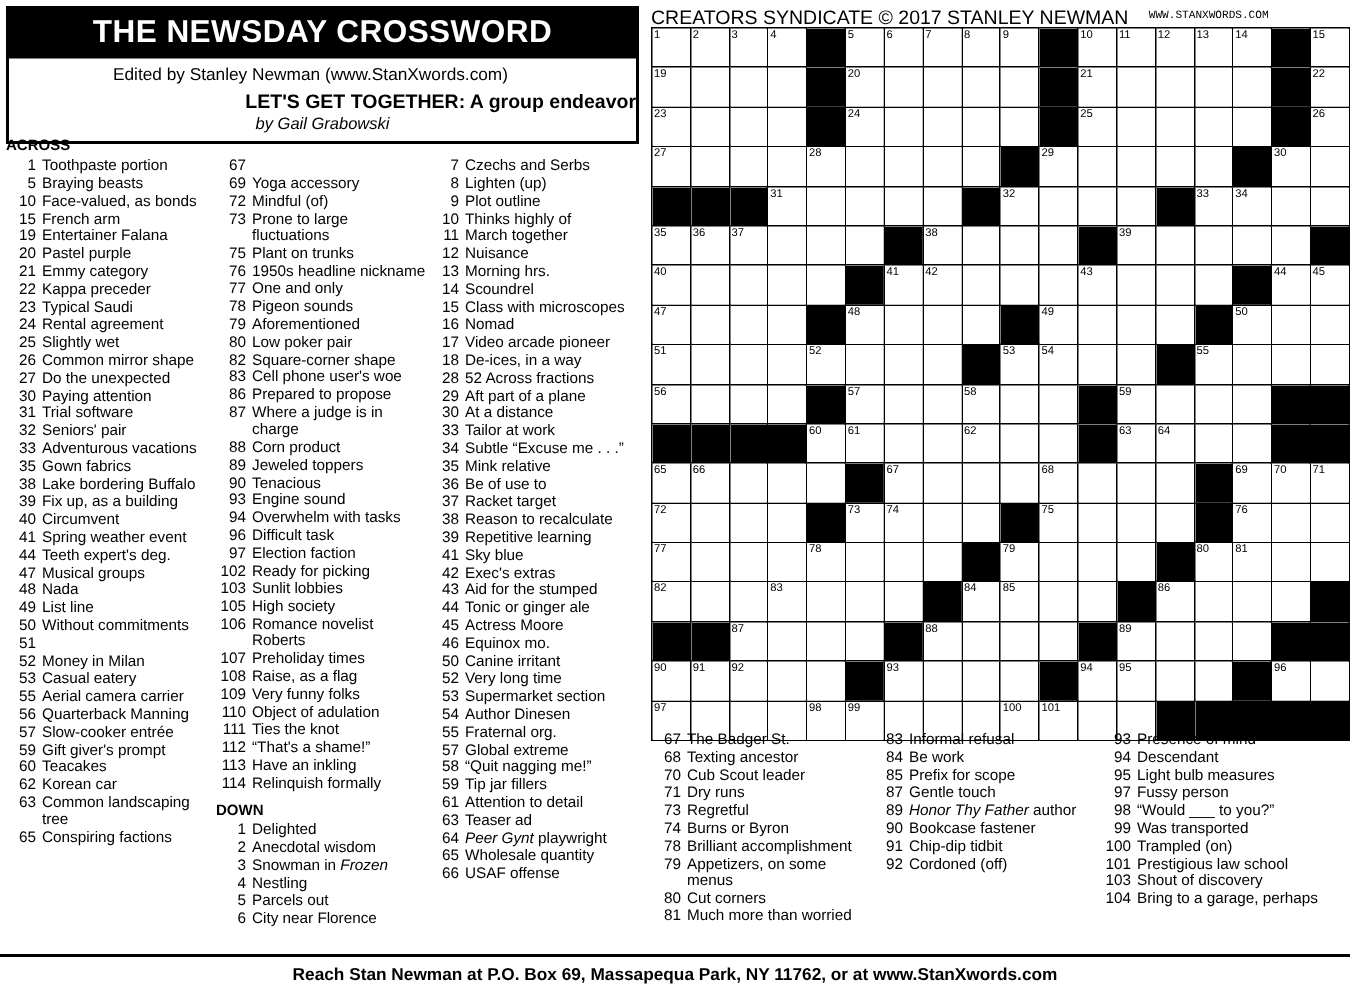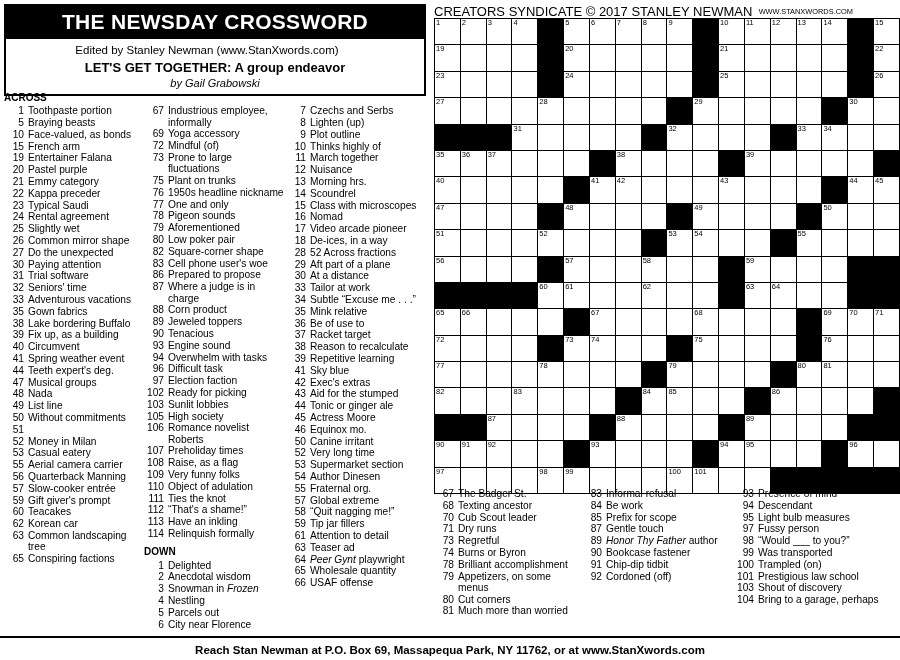--- a/index.html
+++ b/index.html
@@ -9,38 +9,38 @@
     color:#000;overflow:hidden;position:relative;
   }
   .page{width:900px;height:660px;position:relative;}
 
   
   .left{position:absolute;left:0;top:0;width:430px;height:484px;}
   .titlebox{margin:4px 4px 0 4px;border:2px solid #000;}
   .titlebar{background:#000;color:#fff;text-align:center;font-weight:bold;
     font-size:21px;letter-spacing:.3px;padding:4px 0 5px 0;}
   .edited{text-align:center;font-size:11.5px;padding:5px 16px 3px 0;}
-  .theme{text-align:center;font-weight:bold;font-size:13px;padding:1px 0 2px 0;}
+  .theme{text-align:right;font-weight:bold;font-size:13px;padding:1px 0 2px 0;}
   .byline{text-align:center;font-size:11px;font-style:italic;padding:0 0 5px 0;}
 
   .cluesarea{position:absolute;left:4px;top:92px;width:424px;}
   .colhead{font-weight:bold;font-size:10px;margin:0 0 2px 0;}
   .cluecol{float:left;font-size:10.2px;line-height:11.3px;}
   .c1{width:140px;}
   .c2{width:142px;}
   .c3{width:140px;}
   .clue{display:flex;margin-bottom:.5px;}
   .num{width:20px;text-align:right;padding-right:4px;flex:0 0 20px;}
   .txt{flex:1 1 auto;}
 
   
   .topstrip{position:absolute;left:434px;top:5px;width:462px;height:12px;
     font-size:8px;display:flex;align-items:center;justify-content:space-between;}
   .topstrip .syn{font-size:13px;}
-  .topstrip .site{font-size:7.4px;}
+  .topstrip .site{font-size:7.4px;font-family:Liberation Mono, monospace;}
   .topstrip .date{font-size:11px;font-weight:bold;margin-top:44px;}
 
   
   .gridwrap{position:absolute;left:434px;top:18px;}
   table.grid{border-collapse:collapse;}
   table.grid td{
     width:25.4px;height:25.4px;border:1px solid #000;
     position:relative;padding:0;background:#fff;
   }
   table.grid td.blk{background:#000;}
@@ -133,21 +133,21 @@
             <div class="clue">
               <span class="num">30</span>
               <span class="txt">Paying attention</span>
             </div>
             <div class="clue">
               <span class="num">31</span>
               <span class="txt">Trial software</span>
             </div>
             <div class="clue">
               <span class="num">32</span>
-              <span class="txt">Seniors' time</span>
+              <span class="txt">Seniors' pair</span>
             </div>
             <div class="clue">
               <span class="num">33</span>
               <span class="txt">Adventurous vacations</span>
             </div>
             <div class="clue">
               <span class="num">35</span>
               <span class="txt">Gown fabrics</span>
             </div>
             <div class="clue">
@@ -229,21 +229,20 @@
               <span class="num">65</span>
               <span class="txt">Conspiring factions</span>
             </div>
           </div>
       </div>
       <div class="cluecol c2">
         <div class="colhead">&nbsp;</div>
         <div id="col2">
             <div class="clue">
               <span class="num">67</span>
-              <span class="txt">Industrious employee, informally</span>
             </div>
             <div class="clue">
               <span class="num">69</span>
               <span class="txt">Yoga accessory</span>
             </div>
             <div class="clue">
               <span class="num">72</span>
               <span class="txt">Mindful (of)</span>
             </div>
             <div class="clue">

